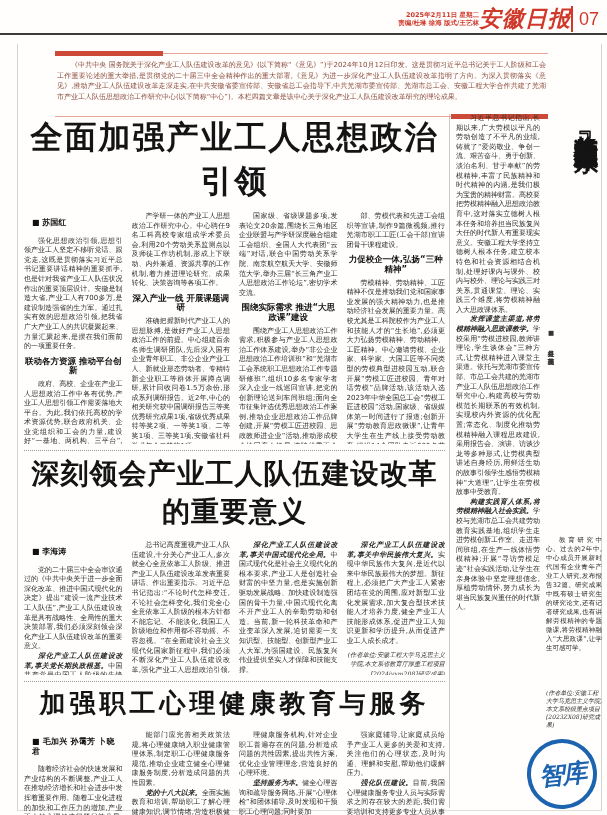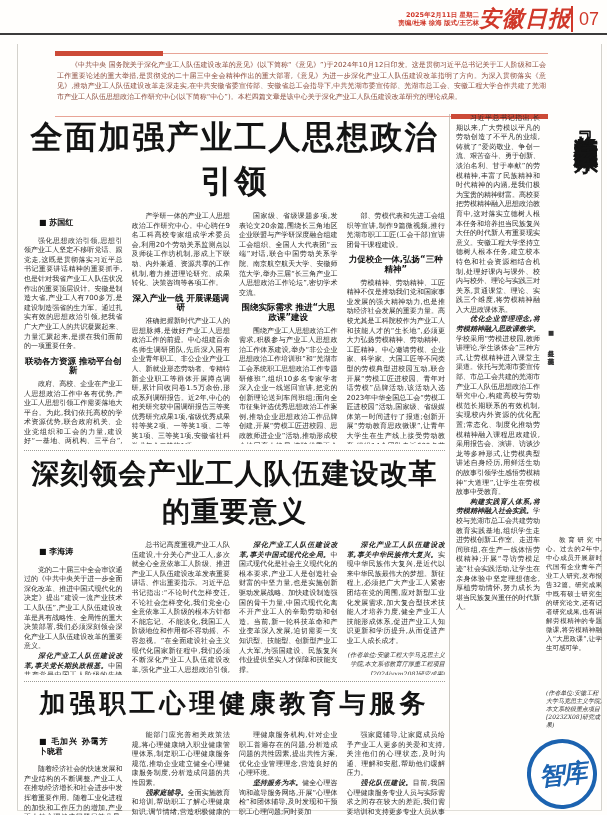--- a/index.html
+++ b/index.html
@@ -33,21 +33,21 @@
   .a1 .art-title{font-size:32px;letter-spacing:2px;margin:2px 0 8px;}
   .a2 .art-title{font-size:28px;letter-spacing:1px;margin:4px 0 10px;}
   .a3 .art-title{font-size:26px;letter-spacing:4px;margin:4px 0 10px;font-family:"DejaVu Serif","Liberation Serif",serif;}
   .cols{display:flex;gap:9px;}
   .col{flex:1;font-size:7px;line-height:9.6px;text-align:justify;color:#2b2b2b;overflow:hidden;}
   .a1 .cols{height:232px;}
   .a2 .cols{height:134px;}
   .a3 .cols{height:158px;}
   .p{text-indent:2em;}
   .h{font-weight:bold;text-align:center;font-size:8.5px;margin:5px 0 4px;text-indent:0;color:#111;}
-  .byline-blk{font-weight:bold;font-size:8px;margin:6px 15px 9px;text-indent:0;color:#111;}
+  .byline-blk{font-weight:bold;font-size:8px;margin:6px 8px 9px;text-indent:0;color:#111;}
   .lead-part{font-weight:bold;font-style:italic;}
   .credit{font-style:italic;text-align:right;font-size:6.2px;margin-top:3px;text-indent:0;color:#333;font-family:"DejaVu Serif","Liberation Serif",serif;}
   .sep{border-top:1px dotted #9a9a95;margin:6px 0 4px;}
 
   
   .sidebar{position:absolute;left:456px;top:114px;width:146px;height:696px;}
   .sb-col1{position:absolute;left:0;top:0;width:84px;height:692px;font-size:7px;line-height:9.6px;text-align:justify;color:#2b2b2b;overflow:hidden;}
   .sb-col2{position:absolute;left:90px;top:0;width:56px;height:692px;}
   .sb-title{position:absolute;right:0;top:2px;writing-mode:vertical-rl;text-orientation:upright;font-size:24px;font-weight:bold;letter-spacing:1px;height:412px;color:#141414;font-family:"DejaVu Serif","Liberation Serif",serif;}
   .sb-byline{position:absolute;left:0;top:215px;writing-mode:vertical-rl;text-orientation:upright;font-size:6.5px;font-weight:bold;color:#333;}
@@ -142,39 +142,39 @@
 
     <div class="a3">
       <div class="art-title">加强职工心理健康教育与服务</div>
       <div class="cols">
           <div class="col">
             <div class="byline-blk">■ 毛加兴 孙霭芳 卜晓君</div>
             <div class="p">随着经济社会的快速发展和产业结构的不断调整,产业工人在推动经济增长和社会进步中发挥着重要作用。随着工业化进程的加快和工作压力的增加,产业工人的心理健康问题日益凸显,直接影响其工作效率、生活质量乃至企业的和谐稳定。关心关爱产业工人,必须加强职工心理健康教育与服务。</div>
           </div>
           <div class="col">
             <div class="p">能部门应完善相关政策法规,将心理健康纳入职业健康管理体系,制定职工心理健康服务规范,推动企业建立健全心理健康服务制度,分析造成问题的共性因素。</div>
-            <div class="p"><span class="lead-part">强家庭辅导。</span>全面实施教育和培训,帮助职工了解心理健康知识,调节情绪,营造积极健康的工作环境,提高预防不良心理问题的能力。建立职工心</div>
+            <div class="p"><span class="lead-part">党的十八大以来。</span>全面实施教育和培训,帮助职工了解心理健康知识,调节情绪,营造积极健康的工作环境,提高预防不良心理问题的能力。建立职工心</div>
           </div>
           <div class="col">
             <div class="p">理健康服务机构,针对企业职工普遍存在的问题,分析造成问题的共性因素,提出共性方案,优化企业管理理念,营造良好的心理环境。</div>
             <div class="p"><span class="lead-part">坚持服务为本。</span>健全心理咨询和疏导服务网络,开展“心理体检”和团体辅导,及时发现和干预职工心理问题;同时要加</div>
           </div>
           <div class="col">
             <div class="p">强家庭辅导,让家庭成员给予产业工人更多的关爱和支持,关注他们的心理状态,及时沟通、理解和安慰,帮助他们缓解压力。</div>
             <div class="p"><span class="lead-part">强化队伍建设。</span>目前,我国心理健康服务专业人员与实际需求之间存在较大的差距,我们需要培训和支持更多专业人员从事职工心理健康服务。</div>
           </div>
         </div>
     </div>
 
   </div>
 
   <div class="sidebar">
     <div class="sb-col1">
         <div class="p">习近平总书记指出,长期以来,广大劳模以平凡的劳动创造了不平凡的业绩,铸就了“爱岗敬业、争创一流、艰苦奋斗、勇于创新、淡泊名利、甘于奉献”的劳模精神,丰富了民族精神和时代精神的内涵,是我们极为宝贵的精神财富。高校要把劳模精神融入思想政治教育中,这对落实立德树人根本任务和培养担当民族复兴大任的时代新人有重要现实意义。安徽工程大学坚持立德树人根本任务,建立校本特色和社会资源相结合机制,处理好课内与课外、校内与校外、理论与实践三对关系,贯通课堂、理论、实践三个维度,将劳模精神融入大思政课体系。</div>
-        <div class="p"><span class="lead-part">优化企业管理理念,将劳模精神融入思政课教学。</span>学校采用“劳模进校园,教师讲理论,学生谈体会”三种方式,让劳模精神进入课堂主渠道。依托与芜湖市委宣传部、市总工会共建的芜湖市产业工人队伍思想政治工作研究中心,构建高校与劳动模范长期联系的有效机制,实现校内外资源的优化配置;常态化、制度化推动劳模精神融入课程思政建设,采用报告会、演讲、访谈沙龙等多种形式,让劳模典型讲述自身经历,用鲜活生动的故事引领学生感悟劳模精神“大道理”,让学生在劳模故事中受教育。</div>
+        <div class="p"><span class="lead-part">发挥课堂主渠道,将劳模精神融入思政课教学。</span>学校采用“劳模进校园,教师讲理论,学生谈体会”三种方式,让劳模精神进入课堂主渠道。依托与芜湖市委宣传部、市总工会共建的芜湖市产业工人队伍思想政治工作研究中心,构建高校与劳动模范长期联系的有效机制,实现校内外资源的优化配置;常态化、制度化推动劳模精神融入课程思政建设,采用报告会、演讲、访谈沙龙等多种形式,让劳模典型讲述自身经历,用鲜活生动的故事引领学生感悟劳模精神“大道理”,让学生在劳模故事中受教育。</div>
         <div class="p"><span class="lead-part">构建实践育人体系,将劳模精神融入社会实践。</span>学校与芜湖市总工会共建劳动教育实践基地,组织学生走进劳模创新工作室、走进车间班组,在生产一线体悟劳模精神;开展“寻访劳模足迹”社会实践活动,让学生在亲身体验中坚定理想信念,厚植劳动情怀,努力成长为堪当民族复兴重任的时代新人。</div>
       </div>
     <div class="sb-col2">
       <div class="sb-byline">■ 吴月红 吴艺璇</div>
       <div class="sb-title">将劳模精神融入『大思政课』体系</div>
       <div class="sb-col2-text">
           <div class="p">教育研究中心。过去的2年中,中心成员开展新时代国有企业青年产业工人研究,发布报告32篇。研究成果中既有硕士研究生的研究论文,还有记者研究成果,也有讲解劳模精神的专题微课,将劳模精神融入“大思政课”,让学生可感可学。</div>
         </div>
       <div class="sb-credit">(作者单位:安徽工程大学马克思主义学院,本文系校级重点项目[2023ZX08]研究成果)</div>
     </div>

